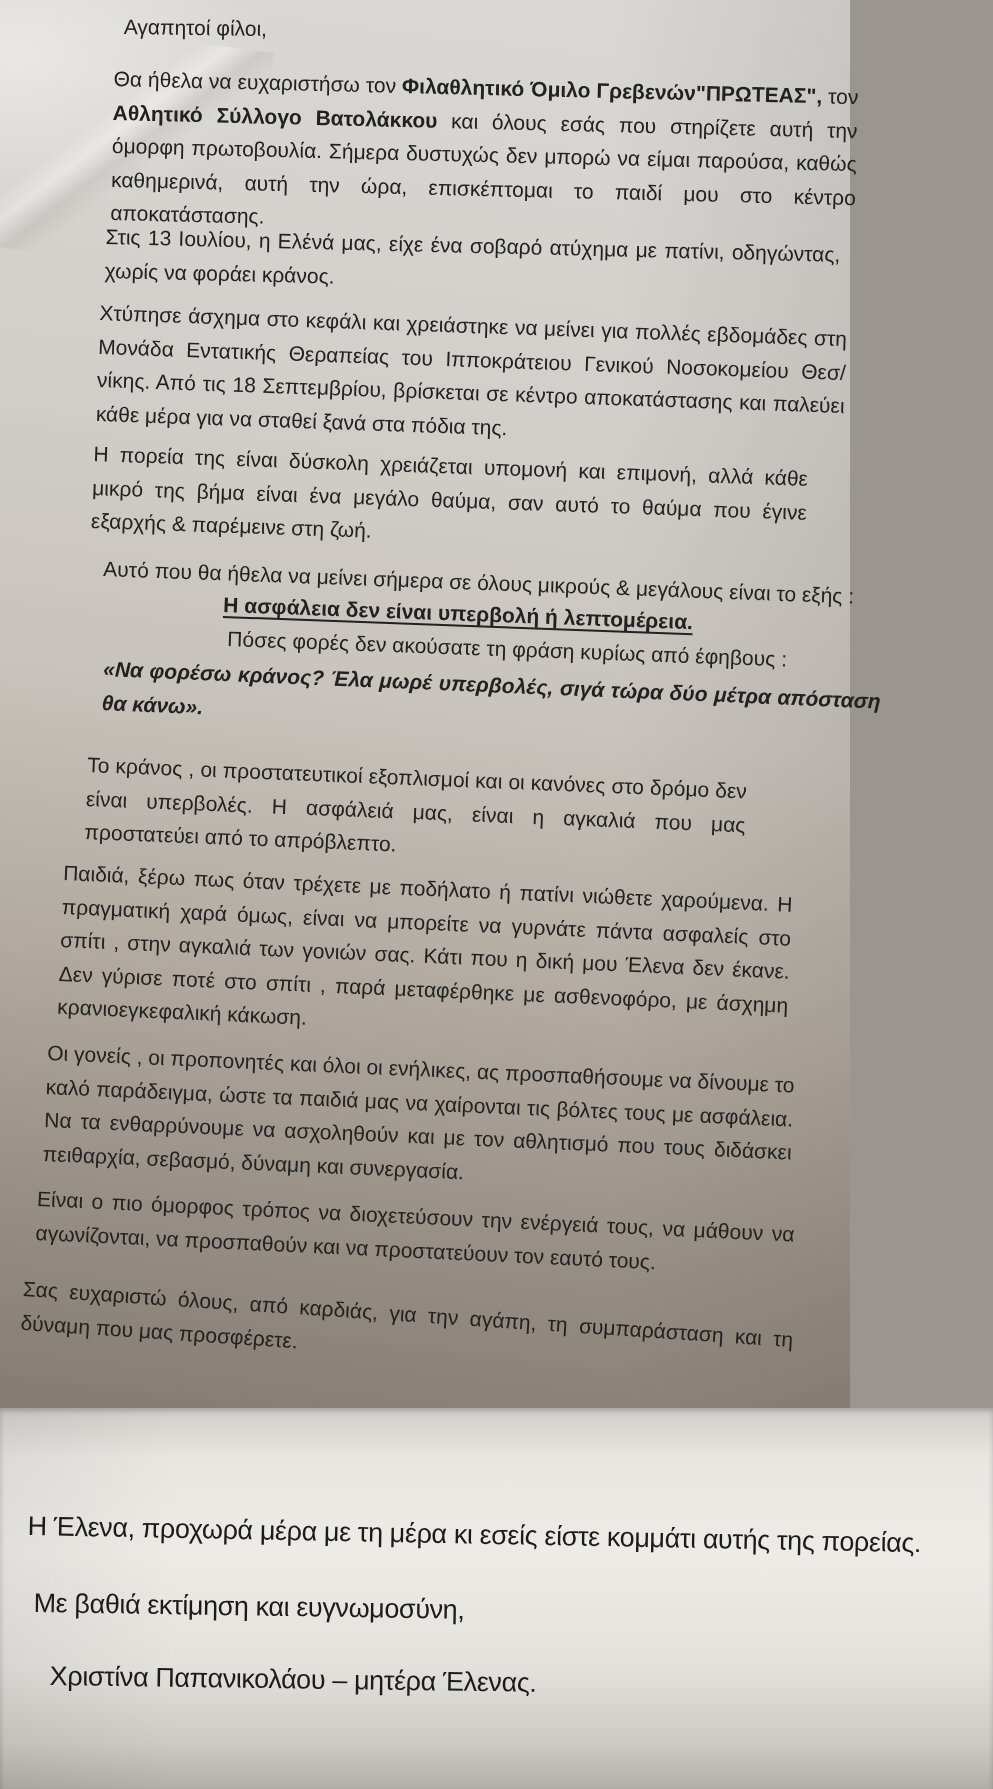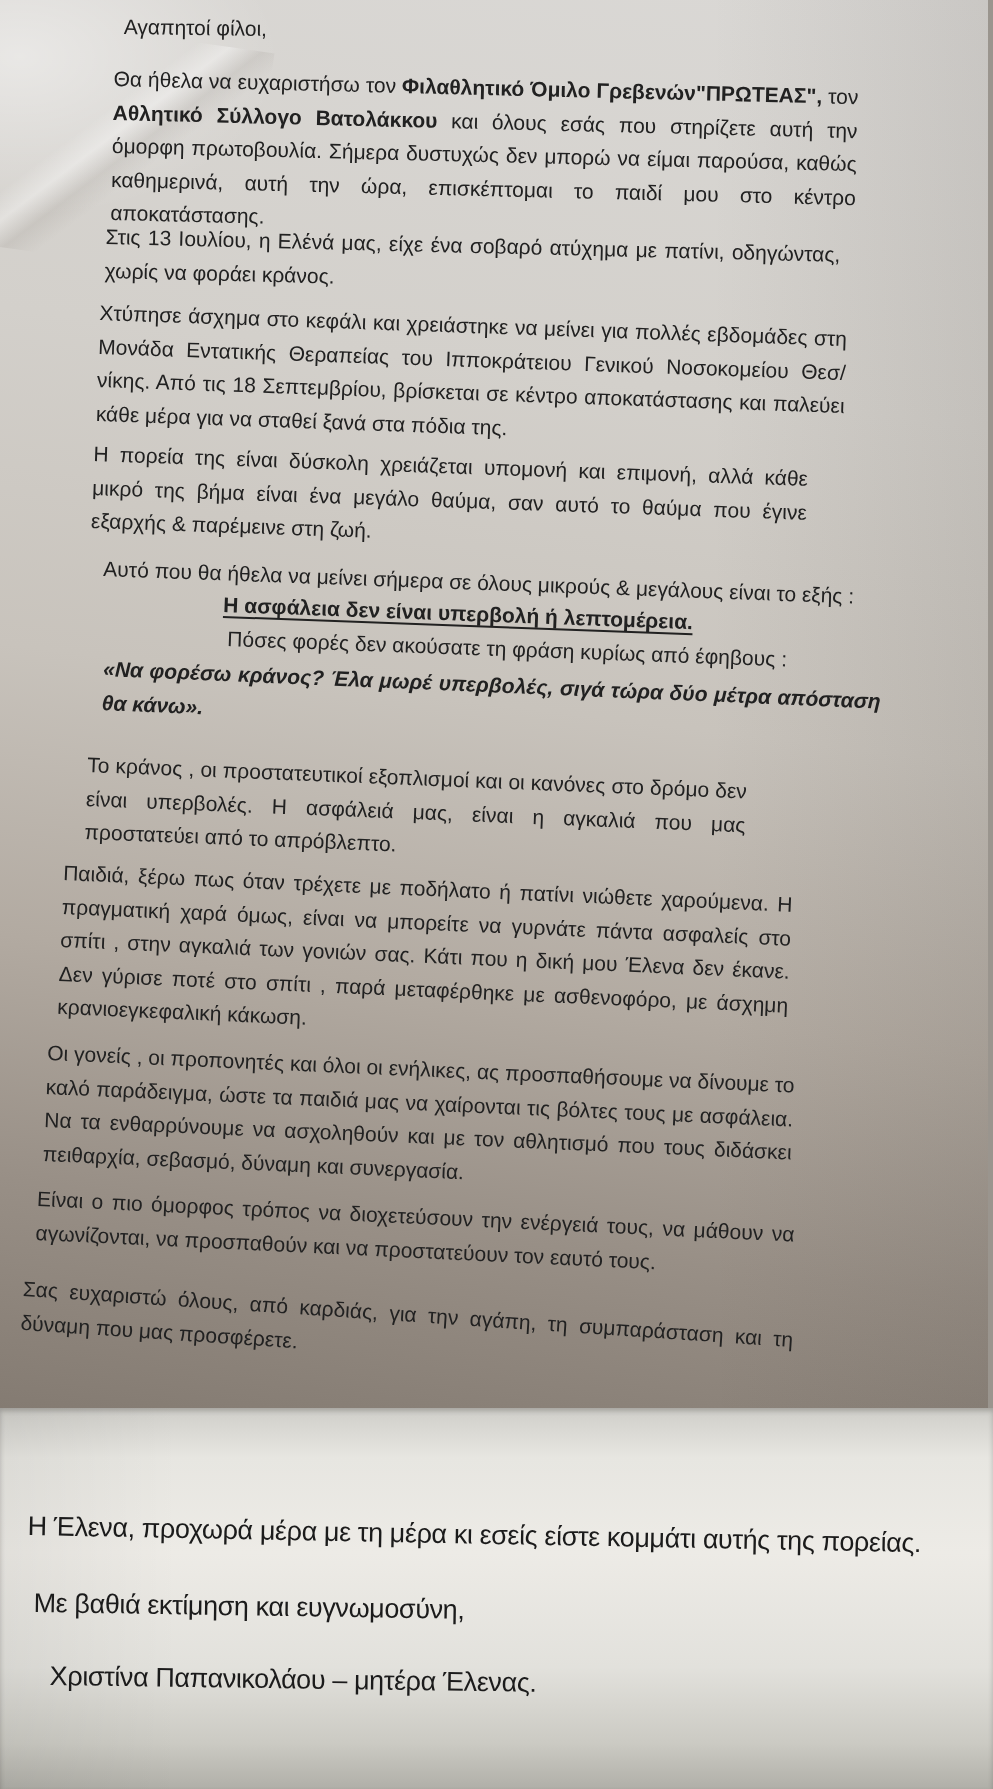--- a/index.html
+++ b/index.html
@@ -5,21 +5,21 @@
   html,body{margin:0;padding:0;background:#9a958e;}
   .page{
     position:relative;
     width:993px;height:1789px;
     overflow:hidden;
     font-family:"Liberation Sans","DejaVu Sans",sans-serif;
     color:#222;
   }
   
   .photo-top{
-    position:absolute;left:0;top:0;width:988px;height:1408px;
+    position:absolute;left:0;top:0;width:850px;height:1408px;
     background:
       radial-gradient(ellipse 420px 260px at 2% 4%, rgba(255,255,255,0.45), rgba(255,255,255,0) 62%),
       linear-gradient(90deg, rgba(0,0,0,0) 72%, rgba(55,50,45,0.10) 100%),
       linear-gradient(187deg, #dad8d5 0%, #d3d0cb 28%, #c8c3bc 50%, #b2aaa1 69%, #988f86 85%, #847b72 100%);
   }
   
   .photo-top::before{
     content:"";position:absolute;left:-60px;top:30px;width:320px;height:230px;
     background:linear-gradient(135deg, rgba(255,255,255,0) 44%, rgba(255,255,255,0.35) 50%, rgba(120,112,104,0.12) 56%, rgba(0,0,0,0) 62%);
     transform:rotate(8deg);

